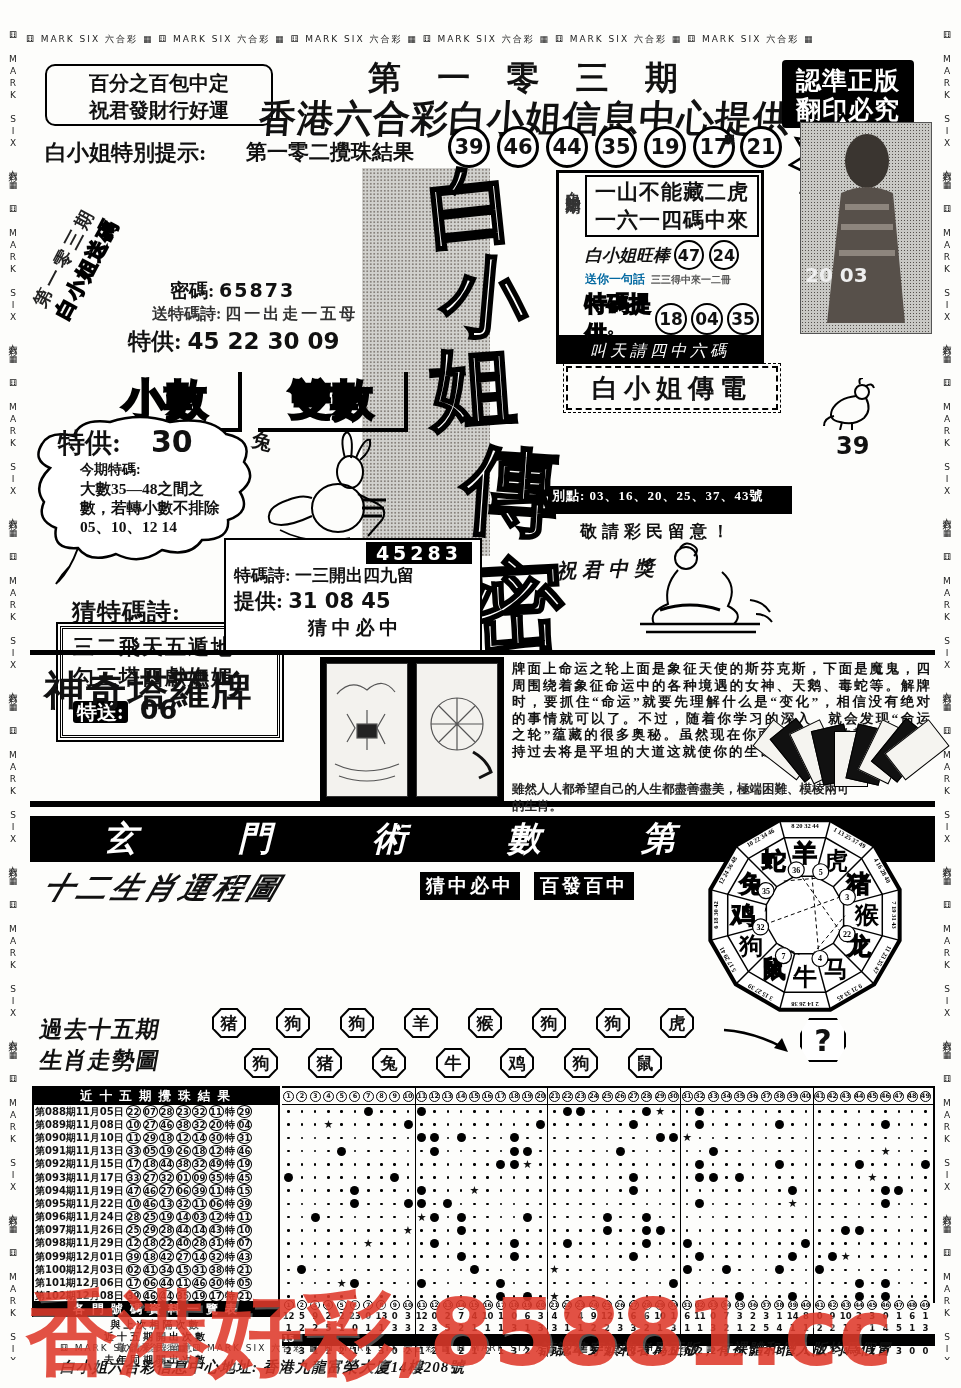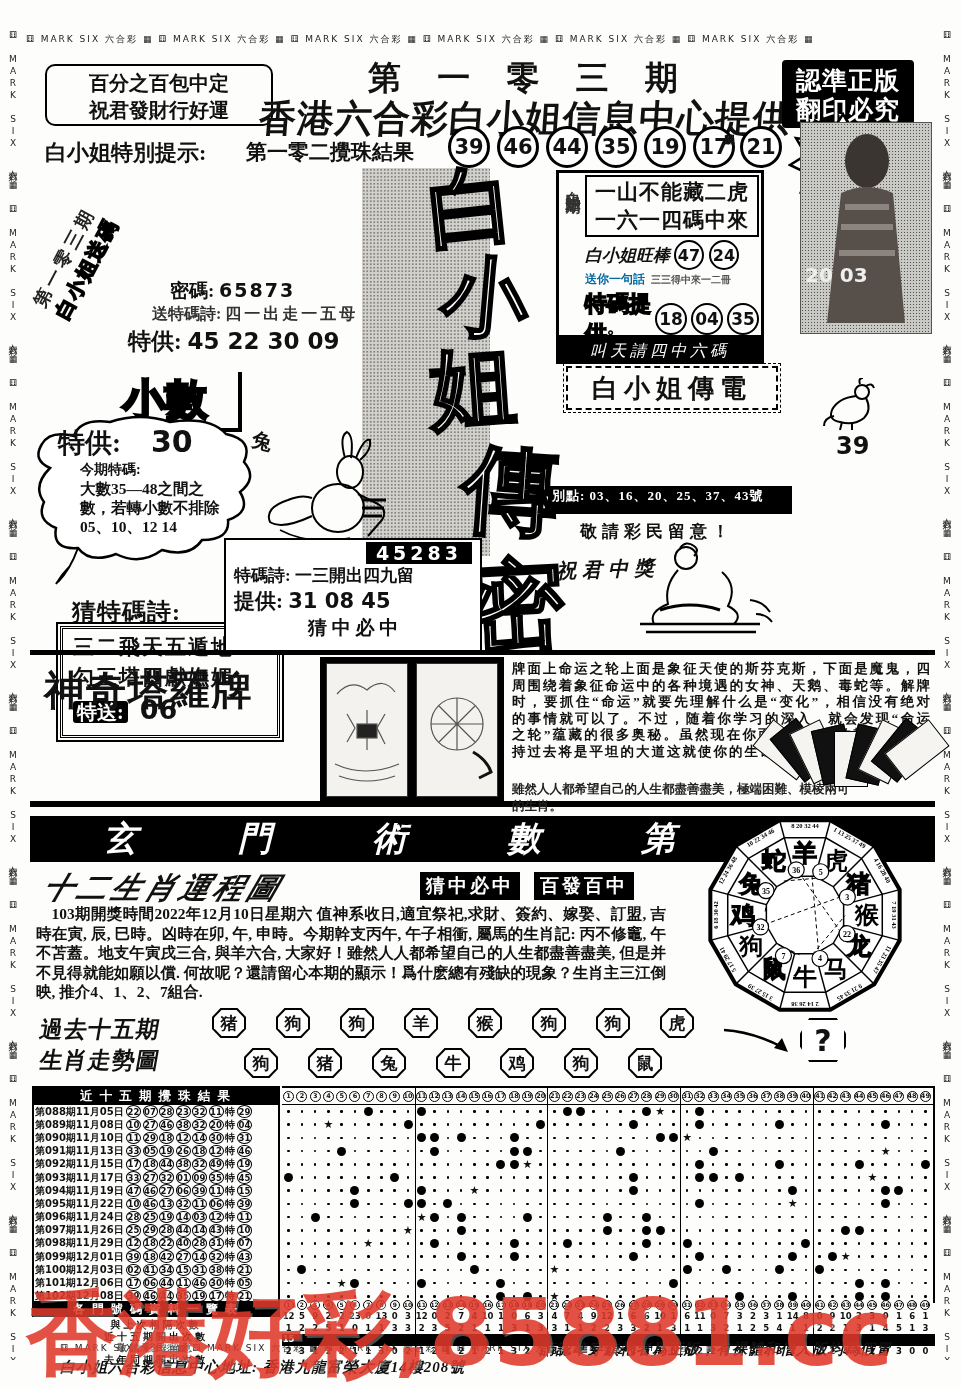--- a/index.html
+++ b/index.html
@@ -132,20 +132,23 @@
         </span>
     </div>
   </div>
   <div class="abs blackbox" style="left:556px;top:338px;width:208px;height:26px;display:flex;align-items:center;justify-content:center">
     <span style="font-size:16px;letter-spacing:4px;font-style:italic">叫天請四中六碼</span>
   </div>
 
   <div class="abs" style="left:92px;top:372px;width:150px;border-bottom:4px solid #000;border-right:4px solid #000;text-align:center">
     <span class="b outline-ch" style="font-size:42px;-webkit-text-stroke:3px #000">小數</span>
   </div>
+  <div class="abs" style="left:258px;top:372px;width:150px;border-bottom:4px solid #000;border-right:4px solid #000;text-align:center">
+    <span class="b outline-ch" style="font-size:42px;-webkit-text-stroke:3px #000">雙數</span>
+  </div>
   <div class="abs b" style="left:252px;top:428px;font-size:20px;transform:rotate(14deg)">兔</div>
 
   <svg class="abs" style="left:30px;top:408px" width="230" height="180" viewBox="0 0 230 180">
     <path d="M20,60 Q2,52 12,36 Q20,22 44,28 Q50,10 80,14 Q110,4 140,14 Q180,8 196,26 Q224,32 214,54 Q228,70 210,84 Q222,104 198,112 Q200,132 172,132 Q160,150 132,142 Q110,158 86,146 Q60,156 48,140 Q22,142 26,120 Q6,112 14,94 Q2,78 20,60 Z" fill="#fff" stroke="#000" stroke-width="2.5"></path>
     <path d="M48,140 Q40,162 28,174 M40,158 q-8,8 -14,18" stroke="#000" stroke-width="2" fill="none"></path>
   </svg>
   <div class="abs cloudtxt" style="left:58px;top:424px;width:180px">
     <span class="b" style="font-size:27px">特供:</span>
     <span class="b sans" style="font-size:30px;margin-left:26px">30</span>
     <div class="b" style="font-size:14px;margin-left:22px">今期特碼:</div>
@@ -257,21 +260,20 @@
   </div>
 
   <div class="abs blackbox" style="left:30px;top:816px;width:905px;height:46px;display:flex;align-items:center;justify-content:center;overflow:hidden">
     <span class="b distress" style="font-size:34px;letter-spacing:46px;transform:skewX(-14deg);white-space:nowrap">玄 門 術 數 第 六</span>
   </div>
   <div class="abs b" style="left:44px;top:868px;font-size:30px;font-style:italic;transform:skewX(-18deg);letter-spacing:4px;font-weight:900">十二生肖運程圖</div>
   <div class="abs" style="left:420px;top:872px;display:flex;gap:14px">
     <span class="blackbox b distress" style="font-size:19px;padding:1px 6px;letter-spacing:3px">猜中必中</span>
     <span class="blackbox b distress" style="font-size:19px;padding:1px 6px;letter-spacing:3px">百發百中</span>
   </div>
-  <div class="abs" style="left:36px;top:904px;width:630px;font-size:15.5px;font-weight:bold;line-height:19.5px;text-indent:1em;text-align:justify">103期開獎時間2022年12月10日星期六 值神系收日,適宜祭祀,求財、簽約、嫁娶、訂盟, 吉時在寅, 辰, 巳時。凶時在卯, 午, 申時。今期幹支丙午, 午子相衝, 屬馬的生肖記: 丙不修竈, 午不苫蓋。地支午寅戌三合, 與羊六合, 大家好！雖然人人都希望自己的人生都盡善盡美, 但是并不見得就能如願以償. 何故呢？還請留心本期的顯示！爲什麽總有殘缺的現象？生肖主三江倒映, 推介4、1、2、7組合.</div>
 
   <svg class="abs" id="wheel-svg" style="left:676px;top:812px" width="258" height="206" viewBox="0 0 258 206">
       <polygon points="154.36426642004704,8.339269023671307 198.29646455628165,33.70353544371835 223.6607309763287,77.63573357995297 223.6607309763287,128.36426642004704 198.29646455628165,172.29646455628165 154.36426642004704,197.6607309763287 103.63573357995296,197.6607309763287 59.70353544371835,172.29646455628165 34.33926902367132,128.36426642004704 34.33926902367129,77.63573357995301 59.70353544371832,33.70353544371835 103.63573357995298,8.339269023671307" fill="#fff" stroke="#000" stroke-width="4"></polygon>
       <polygon points="149.70552360820164,25.725933896874537 185.5685424949238,46.4314575050762 206.27406610312545,82.29447639179834 206.27406610312545,123.70552360820166 185.5685424949238,159.5685424949238 149.70552360820164,180.27406610312545 108.29447639179833,180.27406610312545 72.4314575050762,159.5685424949238 51.72593389687455,123.70552360820167 51.72593389687452,82.29447639179837 72.43145750507618,46.4314575050762 108.29447639179836,25.725933896874537" fill="none" stroke="#000" stroke-width="1.5"></polygon>
       <polygon points="139.35276180410082,64.36296694843728 157.2842712474619,74.7157287525381 167.63703305156272,92.64723819589918 167.63703305156272,113.35276180410082 157.2842712474619,131.2842712474619 139.35276180410082,141.63703305156272 118.64723819589916,141.63703305156272 100.7157287525381,131.2842712474619 90.36296694843728,113.35276180410084 90.36296694843726,92.64723819589919 100.7157287525381,74.7157287525381 118.64723819589918,64.36296694843728" fill="#fff" stroke="#000" stroke-width="1.5"></polygon>
       <line x1="118.64723819589916" y1="64.36296694843728" x2="103.63573357995296" y2="8.339269023671307" stroke="#000" stroke-width="1.5"></line>
       <text x="129" y="49" text-anchor="middle" font-size="24" font-weight="bold" fill="#fff" stroke="#000" stroke-width="1.2">羊</text>
       <text x="129" y="16" text-anchor="middle" font-size="6.5" font-weight="bold" fill="#000" transform="rotate(0 129 14)">8 20 32 44</text>
       <line x1="139.35276180410082" y1="64.36296694843728" x2="154.36426642004704" y2="8.339269023671307" stroke="#000" stroke-width="1.5"></line>
       <text x="160" y="57.306424965364805" text-anchor="middle" font-size="24" font-weight="bold" fill="#000" stroke="#000" stroke-width="0">虎</text>

